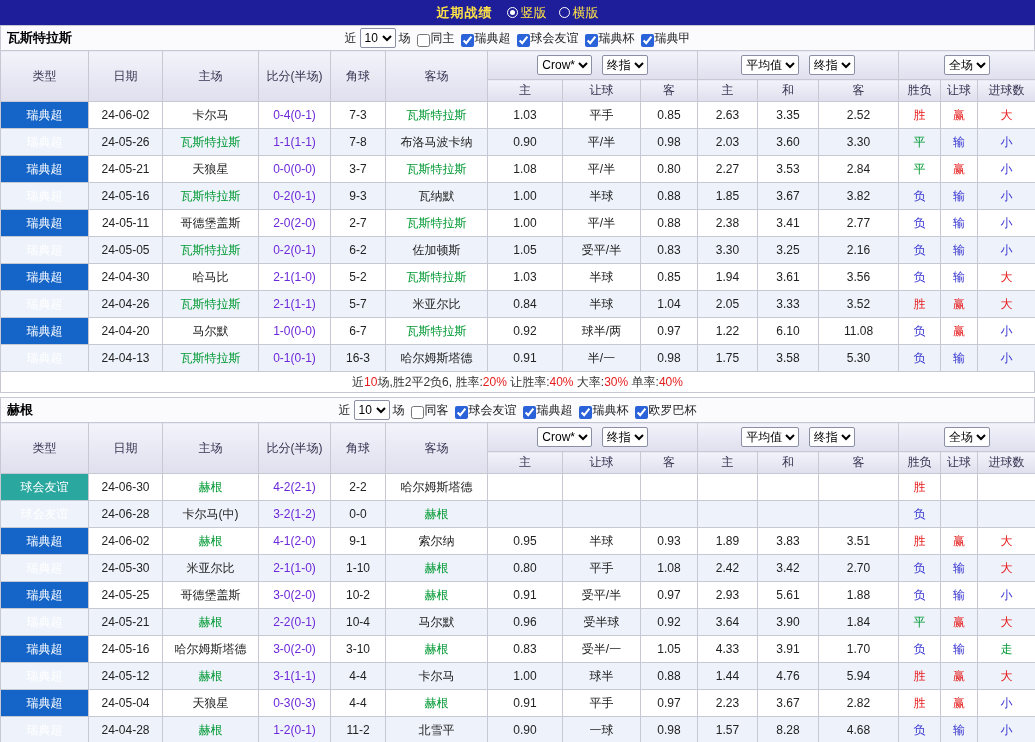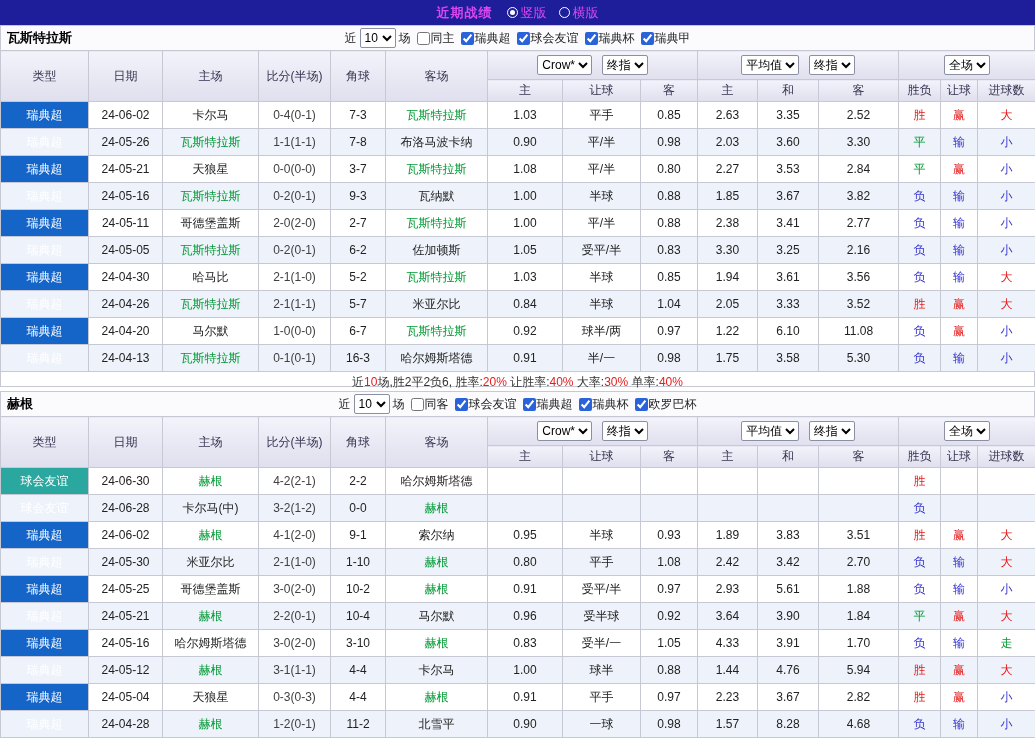--- a/index.html
+++ b/index.html
@@ -1,47 +1,47 @@
 <!DOCTYPE html>
 <html><head>
 <meta charset="utf-8">
 <style>
   html,body{margin:0;padding:0;}
   body{width:1035px;font-family:"Liberation Sans","DejaVu Sans",sans-serif;font-size:12px;color:#222;background:#fff;}
-  .topbar{height:25px;background:#1e1e9a;color:#d946ef;display:flex;align-items:center;justify-content:center;gap:14px;}
+  .topbar{height:25px;background:#1e1e9a;color:#fde047;display:flex;align-items:center;justify-content:center;gap:14px;}
   .topbar .title{font-weight:bold;font-size:13px;letter-spacing:1px;}
   .radio{display:inline-flex;align-items:center;gap:3px;cursor:pointer;font-size:13px;}
   .rdot{width:11px;height:11px;border:1px solid #fff;border-radius:50%;display:inline-block;position:relative;box-sizing:border-box;}
   .rdot.on::after{content:"";position:absolute;left:2px;top:2px;width:5px;height:5px;border-radius:50%;background:#fff;}
   .section{width:1035px;}
   .section + .section{margin-top:4px;}
   .section-head{position:relative;height:25px;border:1px solid #c6c9d4;border-bottom:none;background:#fbfbfe;display:flex;align-items:center;box-sizing:border-box;}
   .team-name{position:absolute;left:6px;font-weight:bold;font-size:13px;color:#000;}
   .filter-bar{margin:0 auto;display:flex;align-items:center;gap:3px;}
-  .filter-bar .chk{display:inline-flex;align-items:center;gap:1px;margin-left:3px;cursor:pointer;}
+  .filter-bar .chk{display:inline-flex;align-items:flex-end;gap:1px;margin-left:3px;cursor:pointer;}
   .filter-bar input[type=checkbox]{width:13px;height:13px;accent-color:#2a62d9;margin:0;}
   select{font-family:inherit;font-size:12px;height:20px;border:1px solid #8a8fa3;background:#fff;border-radius:2px;}
   .grid{border-collapse:collapse;table-layout:fixed;width:1035px;}
   .grid th,.grid td{border:1px solid #c6c9d4;text-align:center;white-space:nowrap;overflow:hidden;padding:0;}
   .grid thead th{background:linear-gradient(#f3f3fb,#dfdfee);color:#333350;font-weight:normal;}
   .grid .h1 th{height:28px;}
   .grid .h2 th{height:21px;}
   .selcell select{margin:0 3px;}
   .grid td{height:26px;color:#222;}
   .grid tr.alt td{background:#eef3fb;}
   .grid td.lg{color:#fff;}
   .grid td.lg-blue{background:#1565c8;color:#fff;}
   .grid td.lg-teal{background:#2aa79f;color:#fff;}
   .grid td.hl{color:#009933;}
-  .grid td.score{color:#404040;}
+  .grid td.score{color:#6d28d9;}
   .grid td.c-r{color:#e61c1c;}
   .grid td.c-g{color:#009933;}
   .grid td.c-b{color:#3633d0;}
   .c-r{color:#e61c1c;}
-  .summary{height:15px;line-height:21px;text-align:center;border:1px solid #c6c9d4;border-top:none;color:#333;box-sizing:border-box;}
+  .summary{height:21px;line-height:21px;text-align:center;border:1px solid #c6c9d4;border-top:none;color:#333;box-sizing:border-box;}
 </style>
 </head>
 <body>
 
 <div class="topbar">
   <span class="title">近期战绩</span>
   <span id="topbar-radios" style="display:inline-flex;gap:12px;">
       <label class="radio">
         <span class="rdot on"></span>
         <span>竖版</span>

